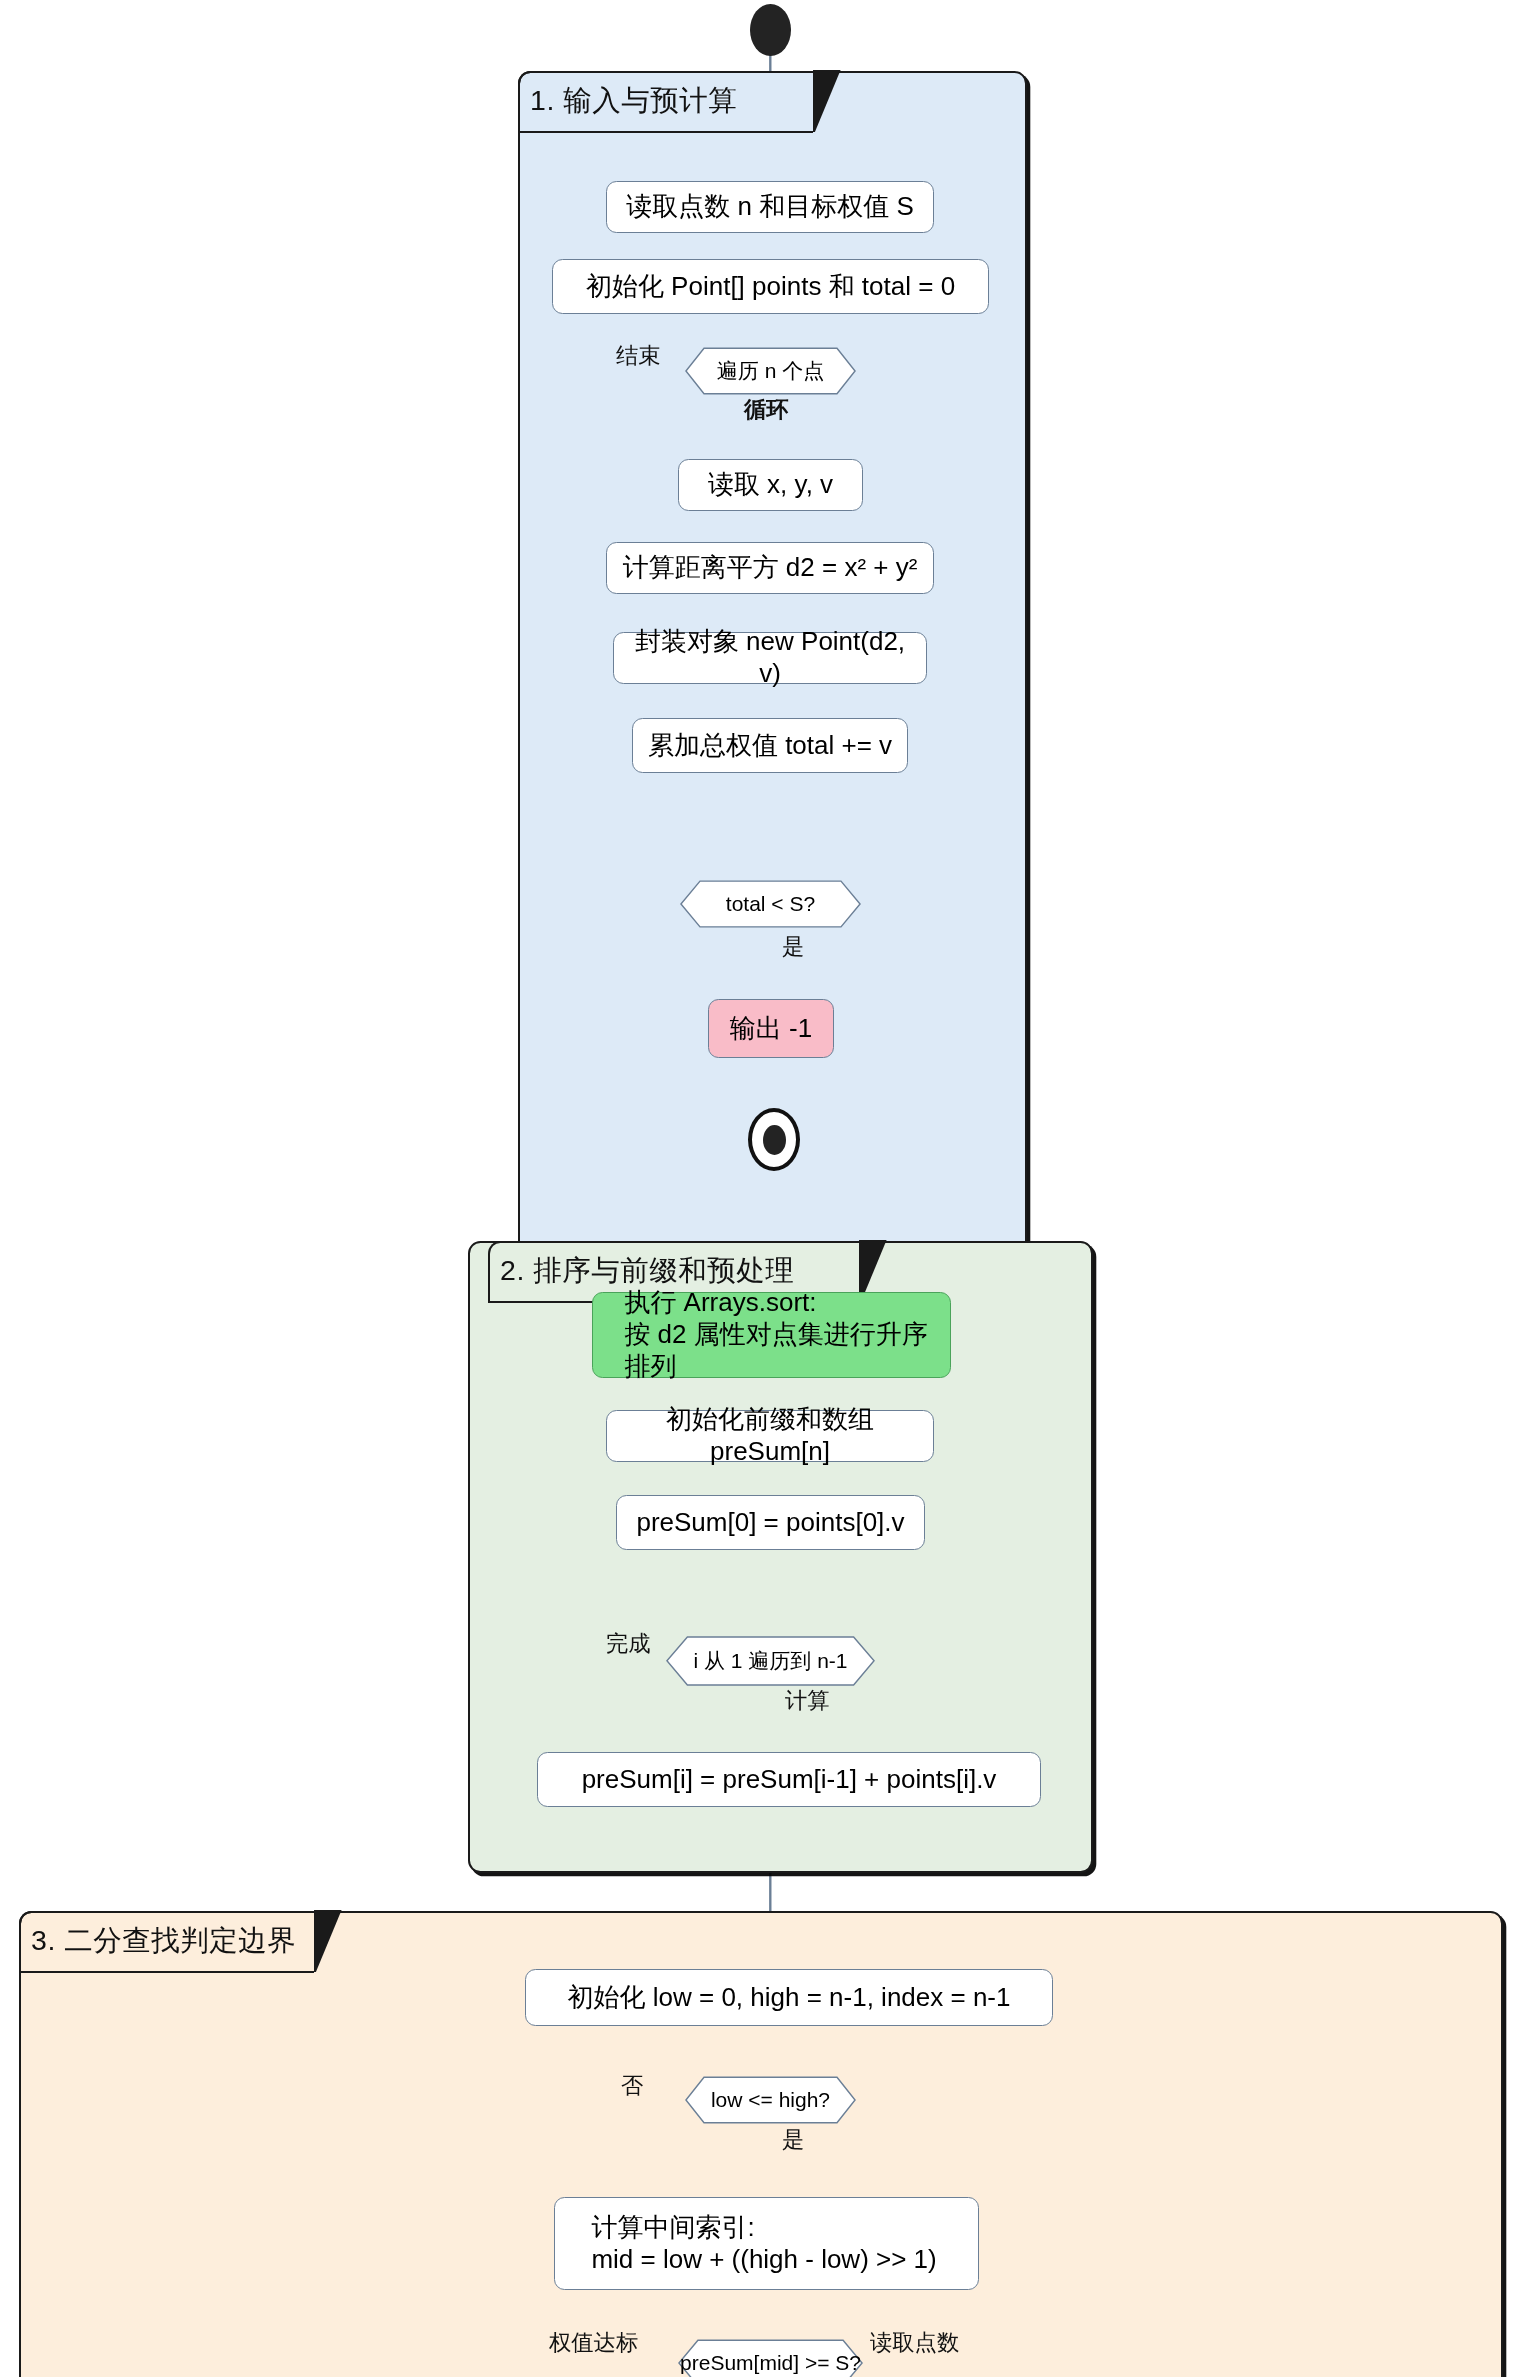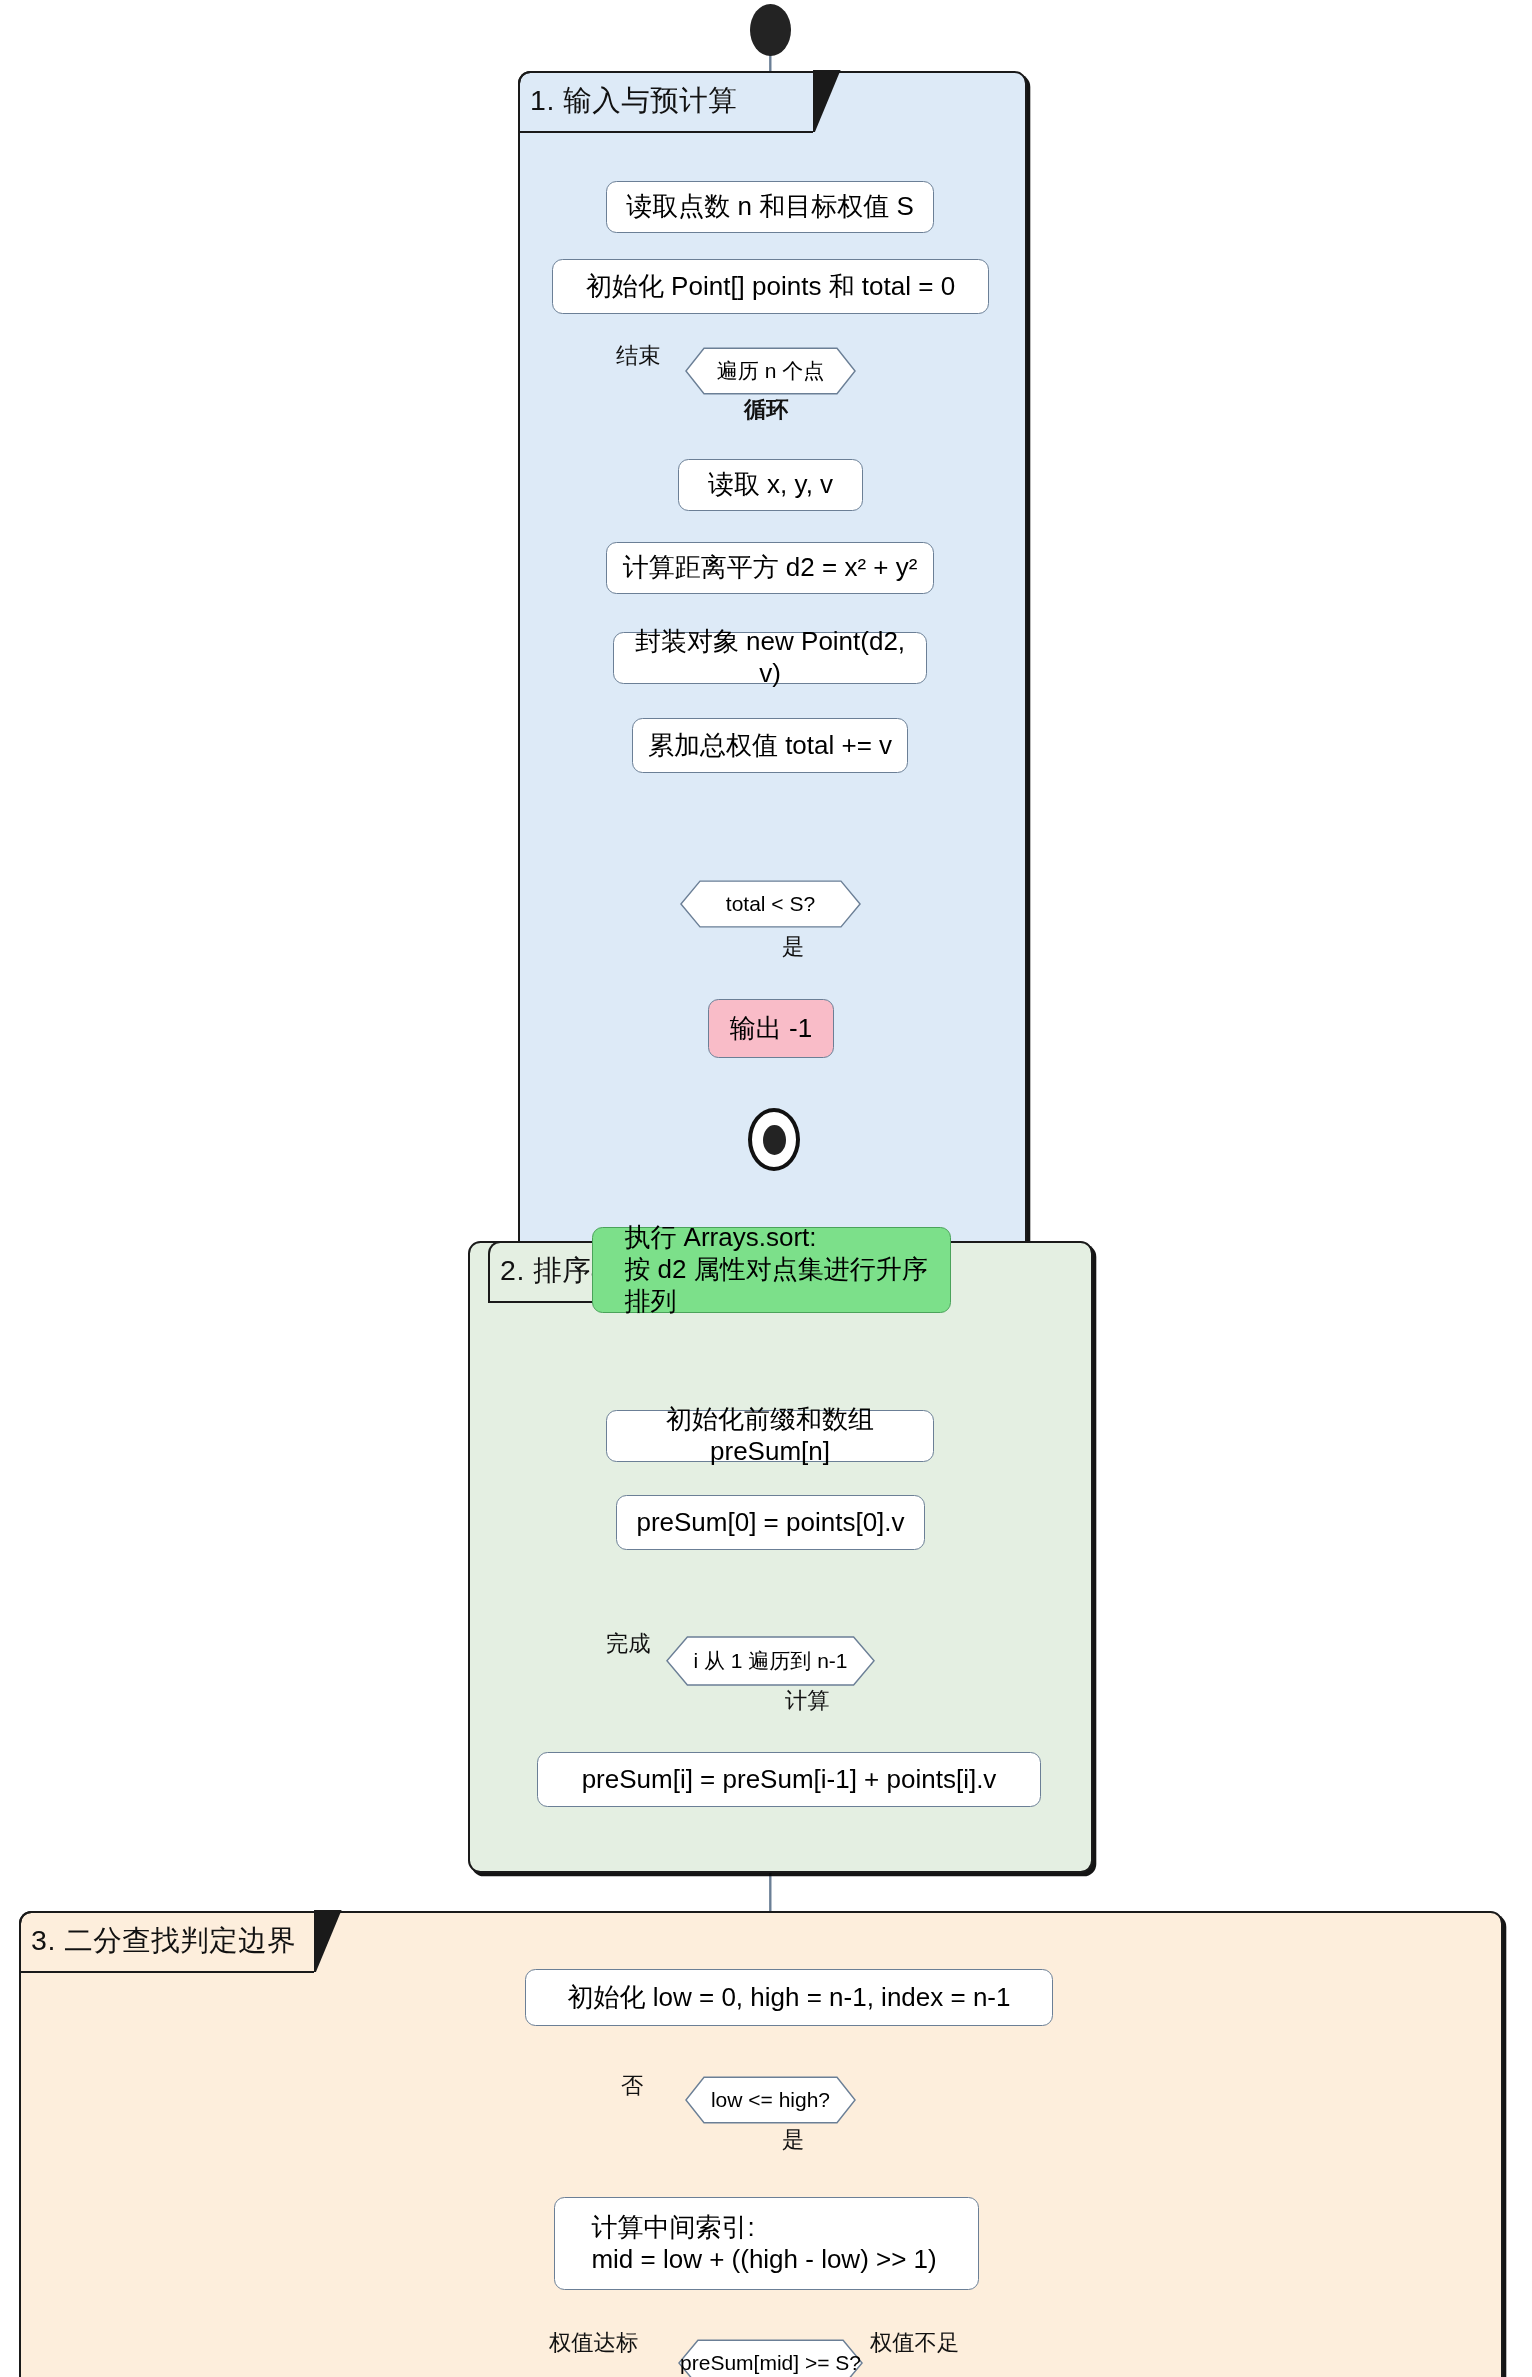--- a/index.html
+++ b/index.html
@@ -194,21 +194,21 @@
 
   <div class="group g2" style="left:468px;top:1241px;width:625px;height:632px;">
     <div class="gtab" style="width:371px;margin-left:20px;">
       <span class="tabtxt">2. 排序与前缀和预处理</span>
       <svg width="29.5" height="64" style="position:absolute;right:-29.5px;top:-2.4px;" viewBox="0 0 62 134">
         <path d="M0,0 L58,0 L4,130 L0,130 Z" fill="#1a1a1a"></path>
       </svg>
     </div>
   </div>
 
-  <div class="node green" style="left:592px;top:1227px;width:359px;height:86px;flex-direction:column;">
+  <div class="node green" style="left:592px;top:1292px;width:359px;height:86px;flex-direction:column;">
     <span style="width:100%;text-align:left;padding-left:19px;box-sizing:border-box;">执行 Arrays.sort:</span>
     <span style="width:100%;text-align:left;padding-left:19px;box-sizing:border-box;">按 d2 属性对点集进行升序排列</span>
   </div>
 
   <div class="node" style="left:606px;top:1410px;width:328px;height:52px;">
     <span>初始化前缀和数组 preSum[n]</span>
   </div>
 
   <div class="node" style="left:616px;top:1495px;width:309px;height:55px;">
     <span>preSum[0] = points[0].v</span>
@@ -269,16 +269,16 @@
   <svg class="layer" viewBox="0 0 3224 6660">
     <path d="M765,5338 L885,5338" stroke="#8a8a5a" stroke-width="3" fill="none"></path>
     <path d="M765,5305 L880,5338 L765,5372 Z" fill="#fbfbd8" stroke="#8a8a5a" stroke-width="3"></path>
     <path d="M2545,5150 L2400,5150" stroke="#8a8a5a" stroke-width="3" fill="none"></path>
     <path d="M2545,5118 L2396,5150 L2545,5182 Z" fill="#fbfbd8" stroke="#8a8a5a" stroke-width="3"></path>
   </svg>
 
   <div class="elabel" style="left:621px;top:2071px;">否</div>
   <div class="elabel" style="left:782px;top:2125px;">是</div>
   <div class="elabel" style="left:549px;top:2328px;">权值达标</div>
-  <div class="elabel" style="left:870px;top:2328px;">权值不足</div>
+  <div class="elabel" style="left:870px;top:2328px;">读取点数</div>
 
 </div>
 
 
 </body></html>

